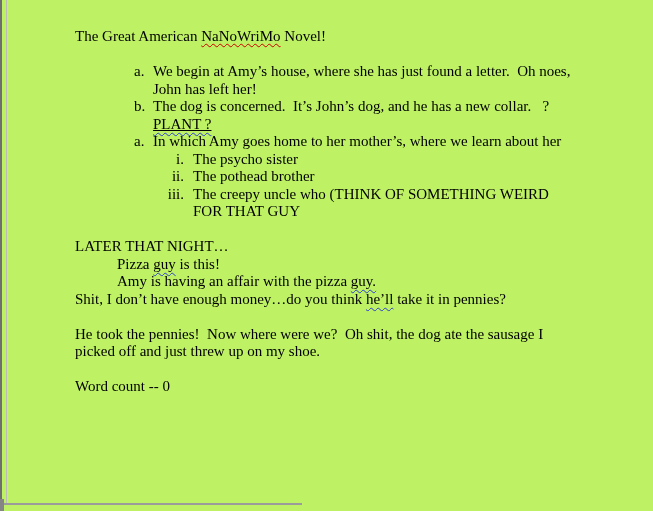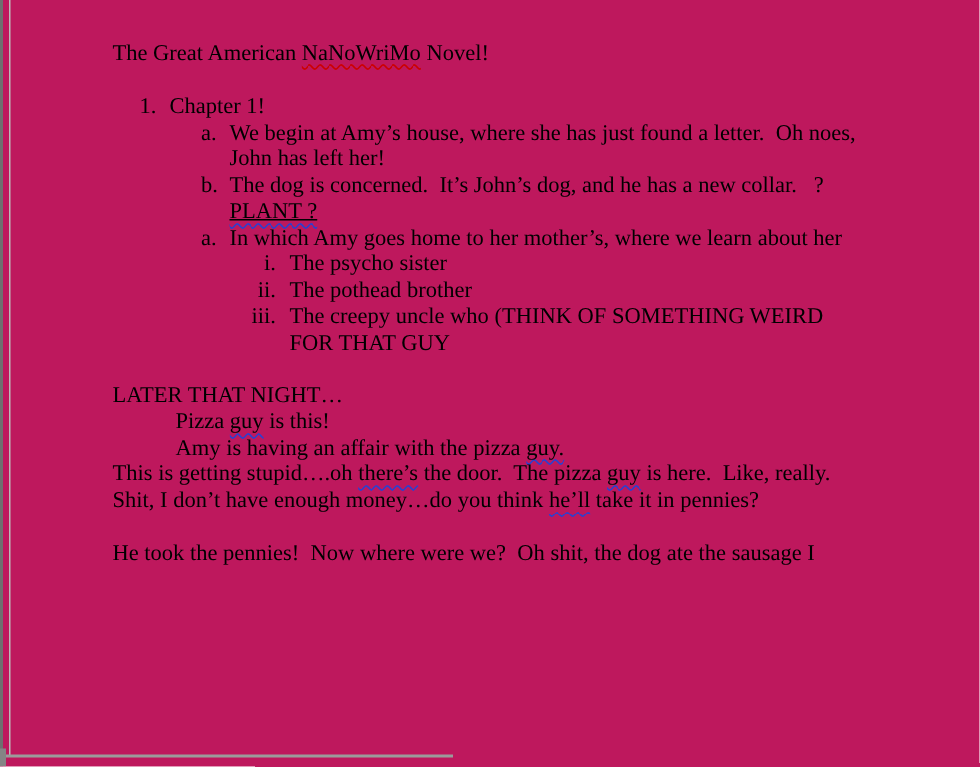--- a/index.html
+++ b/index.html
@@ -1,17 +1,17 @@
 <!DOCTYPE html>
 <html><head>
 <meta charset="utf-8">
 <style>
   html,body { margin:0; padding:0; background:#ffffff; }
   .screen {
-    position:relative; width:653px; height:511px; background:#be185d;
+    position:relative; width:653px; height:511px; background:#bef264;
     overflow:hidden;
     font-family:"Liberation Serif","DejaVu Serif",serif;
     font-size:15px; color:#000000;
   }
   
   .edge-left-outer { position:absolute; left:0; top:0; width:2px; height:511px; background:#6f6f6f; }
   .edge-left-inner { position:absolute; left:6px; top:0; width:1px; height:504px; background:#bbbbbb; }
   .edge-bottom     { position:absolute; left:0; top:503px; width:302px; height:2px; background:#9b9b9b; }
   .corner-mark     { position:absolute; left:0; top:499px; width:4px; height:12px; background:#858585; }
 
@@ -49,21 +49,20 @@
   <div class="edge-left-inner"></div>
   <div class="edge-bottom"></div>
   <div class="corner-mark"></div>
 
   <div class="page">
 
     <div class="line"><span>The Great American </span><span class="sq-red">NaNoWriMo</span><span> Novel!</span></div>
 
     <div class="line blank"></div>
 
-    <div class="line"><span class="m1">1.</span><span>Chapter 1!</span></div>
 
     <div class="line"><span class="m2">a.</span><span>We begin at Amy’s house, where she has just found a letter.  Oh noes,</span></div>
     <div class="line l2c"><span>John has left her!</span></div>
 
     <div class="line"><span class="m2">b.</span><span>The dog is concerned.  It’s John’s dog, and he has a new collar.   ?</span></div>
     <div class="line l2c"><span class="u"><span class="sq-blue">PLANT ?</span></span></div>
 
 
     <div class="line"><span class="m2">a.</span><span>In which Amy goes home to her mother’s, where we learn about her</span></div>
 
@@ -73,26 +72,27 @@
     <div class="line l3c"><span>FOR THAT GUY</span></div>
 
     <div class="line blank"></div>
 
     <div class="line"><span>LATER THAT NIGHT…</span></div>
 
     <div class="line tab"><span>Pizza </span><span class="sq-blue">guy</span><span> is this!</span></div>
 
     <div class="line tab"><span>Amy is having an affair with the pizza </span><span class="sq-blue">guy.</span></div>
 
-    <div class="line"><span>This is getting stupid….oh </span><span class="sq-blue">there’s</span><span> the door.  The pizza </span><span class="sq-blue">guy</span><span> is here.  Like, really.</span></div>
 
     <div class="line"><span>Shit, I don’t have enough money…do you think </span><span class="sq-blue">he’ll</span><span> take it in pennies?</span></div>
 
     <div class="line blank"></div>
 
     <div class="line"><span>He took the pennies!  Now where were we?  Oh shit, the dog ate the sausage I</span></div>
+    <div class="line"><span>picked off and just threw up on my shoe.</span></div>
 
     <div class="line blank"></div>
 
 
+    <div class="line"><span>Word count -- 0</span></div>
 
   </div>
 </div>
 
 </body></html>

